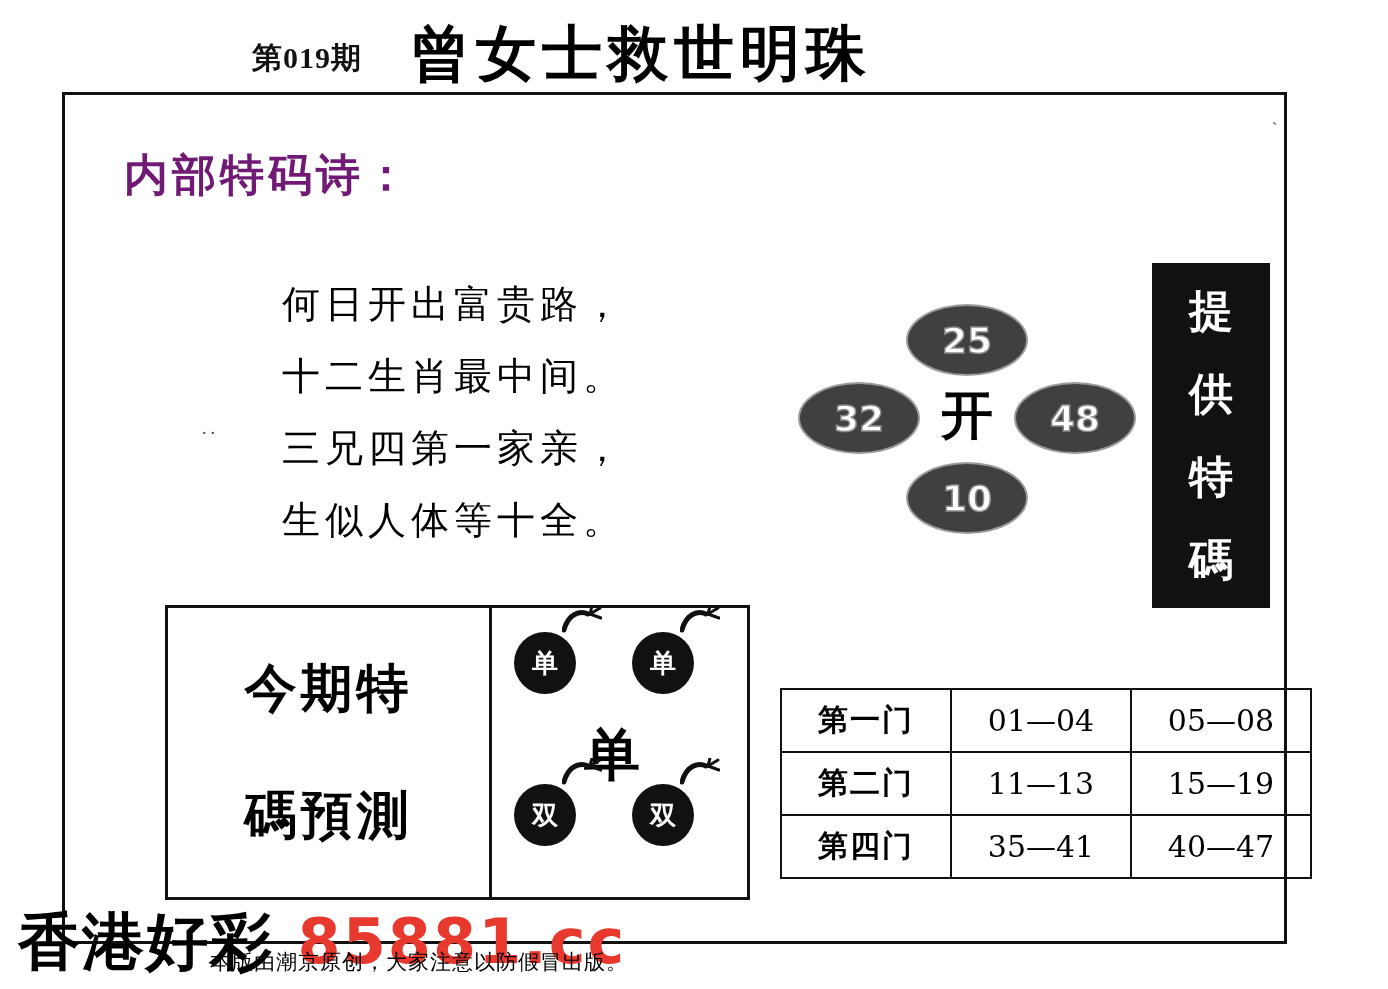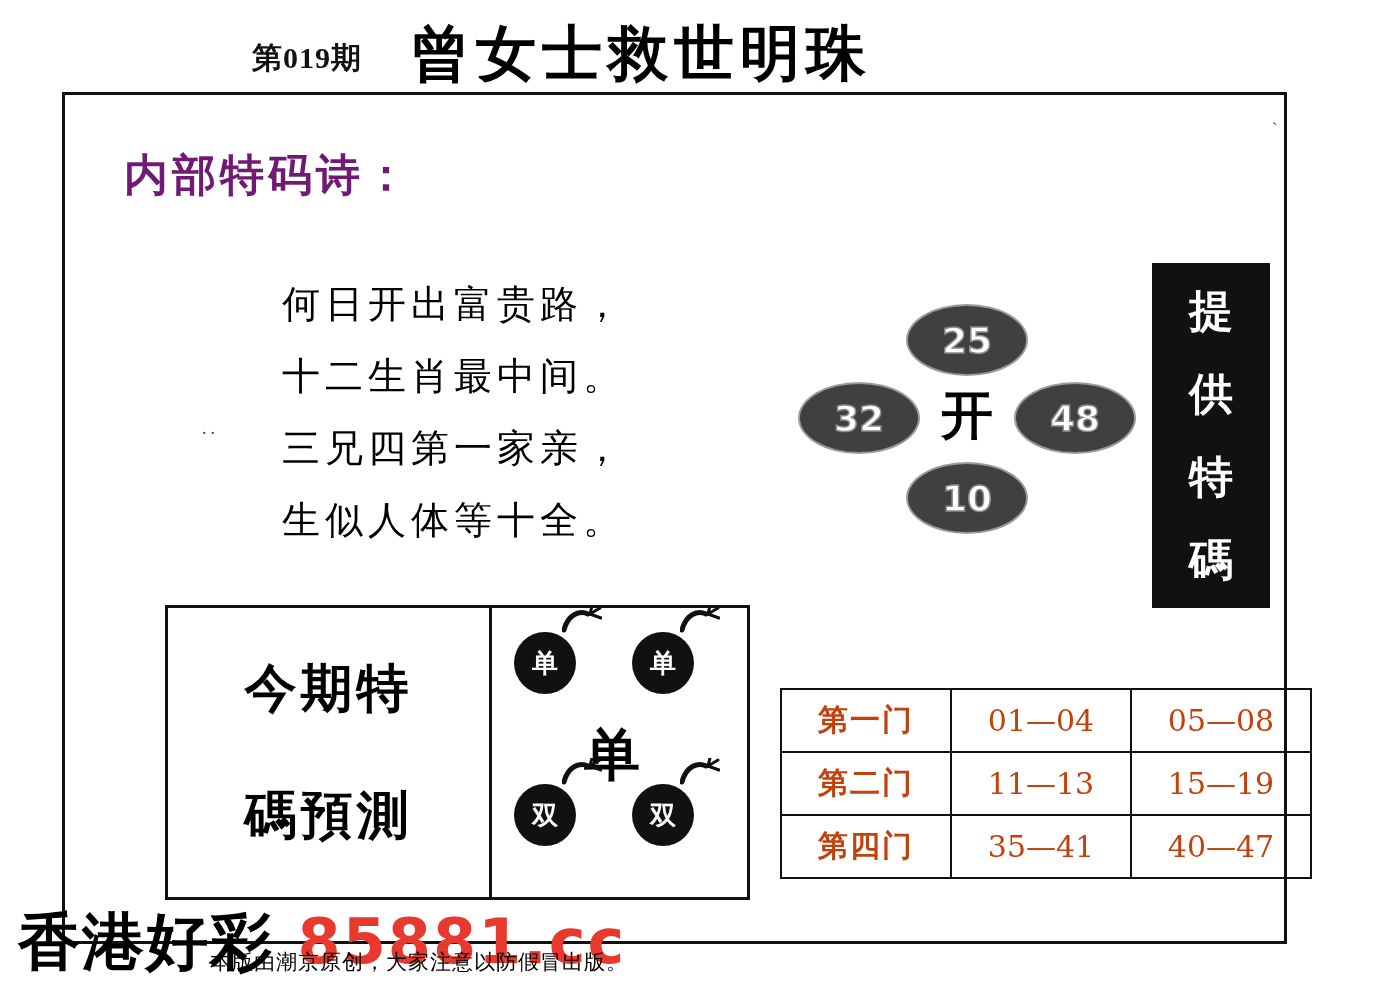--- a/index.html
+++ b/index.html
@@ -139,21 +139,21 @@
     font-family:"DejaVu Serif", serif;
   }
 
   
   .gates{
     position:absolute;left:780px;top:688px;
     border-collapse:collapse;
   }
   .gates td{
     border:2px solid #111;
-    font-size:30px;color:#c2410c;
+    font-size:30px;color:#000000;
     padding:10px 14px;
     text-align:center;
     font-family:"DejaVu Serif", serif;
     white-space:nowrap;
   }
   .gates td.label{font-weight:bold;letter-spacing:2px;width:140px;}
   .gates td.range{width:150px;}
 
   
   .wm{

